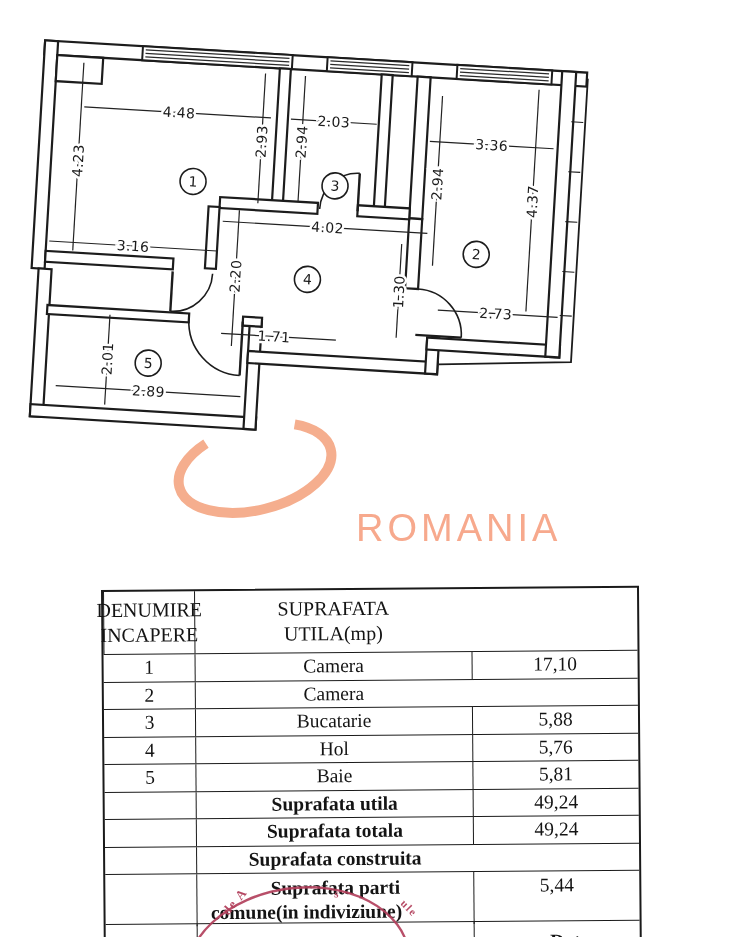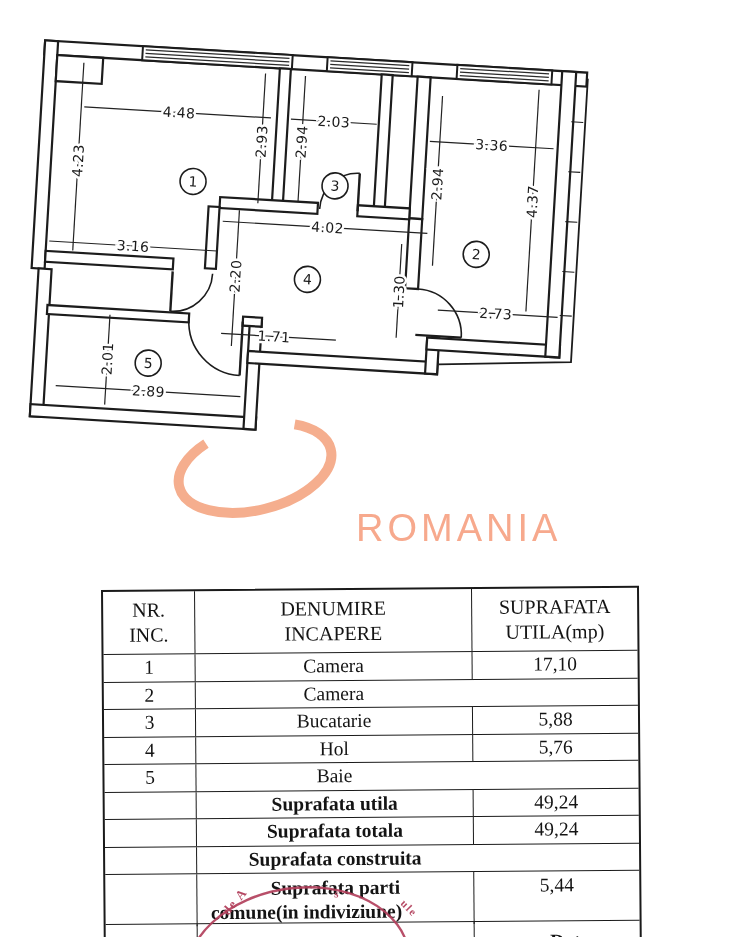--- a/index.html
+++ b/index.html
@@ -61,22 +61,20 @@
   .parti .c2x{display:block;font-weight:bold;padding-top:3px;}
   .parti .l2{margin-left:-58px;white-space:nowrap;}
   .parti .c3{align-items:flex-start;padding-top:2px;}
   .foot .c3{font-weight:bold;padding-left:26px;}
 </style>
 </head>
 <body>
 
 <div class="tbl">
   <div class="row head">
-    <div class="c c1">NR.
-INC.</div>
     <div class="c">DENUMIRE
 INCAPERE</div>
     <div class="c">SUPRAFATA
 UTILA(mp)</div>
   </div>
 
   <div class="row r">
     <div class="c c1">1</div>
     <div class="c">Camera</div>
     <div class="c">17,10</div>
@@ -91,20 +89,21 @@
     <div class="c">5,88</div>
   </div>
   <div class="row r">
     <div class="c c1">4</div>
     <div class="c">Hol</div>
     <div class="c">5,76</div>
   </div>
   <div class="row r">
     <div class="c c1">5</div>
     <div class="c">Baie</div>
+    <div class="c">5,81</div>
   </div>
 
   <div class="row r">
     <div class="c c1"></div>
     <div class="c bold">Suprafata utila</div>
     <div class="c">49,24</div>
   </div>
   <div class="row r">
     <div class="c c1"></div>
     <div class="c bold">Suprafata totala</div>

